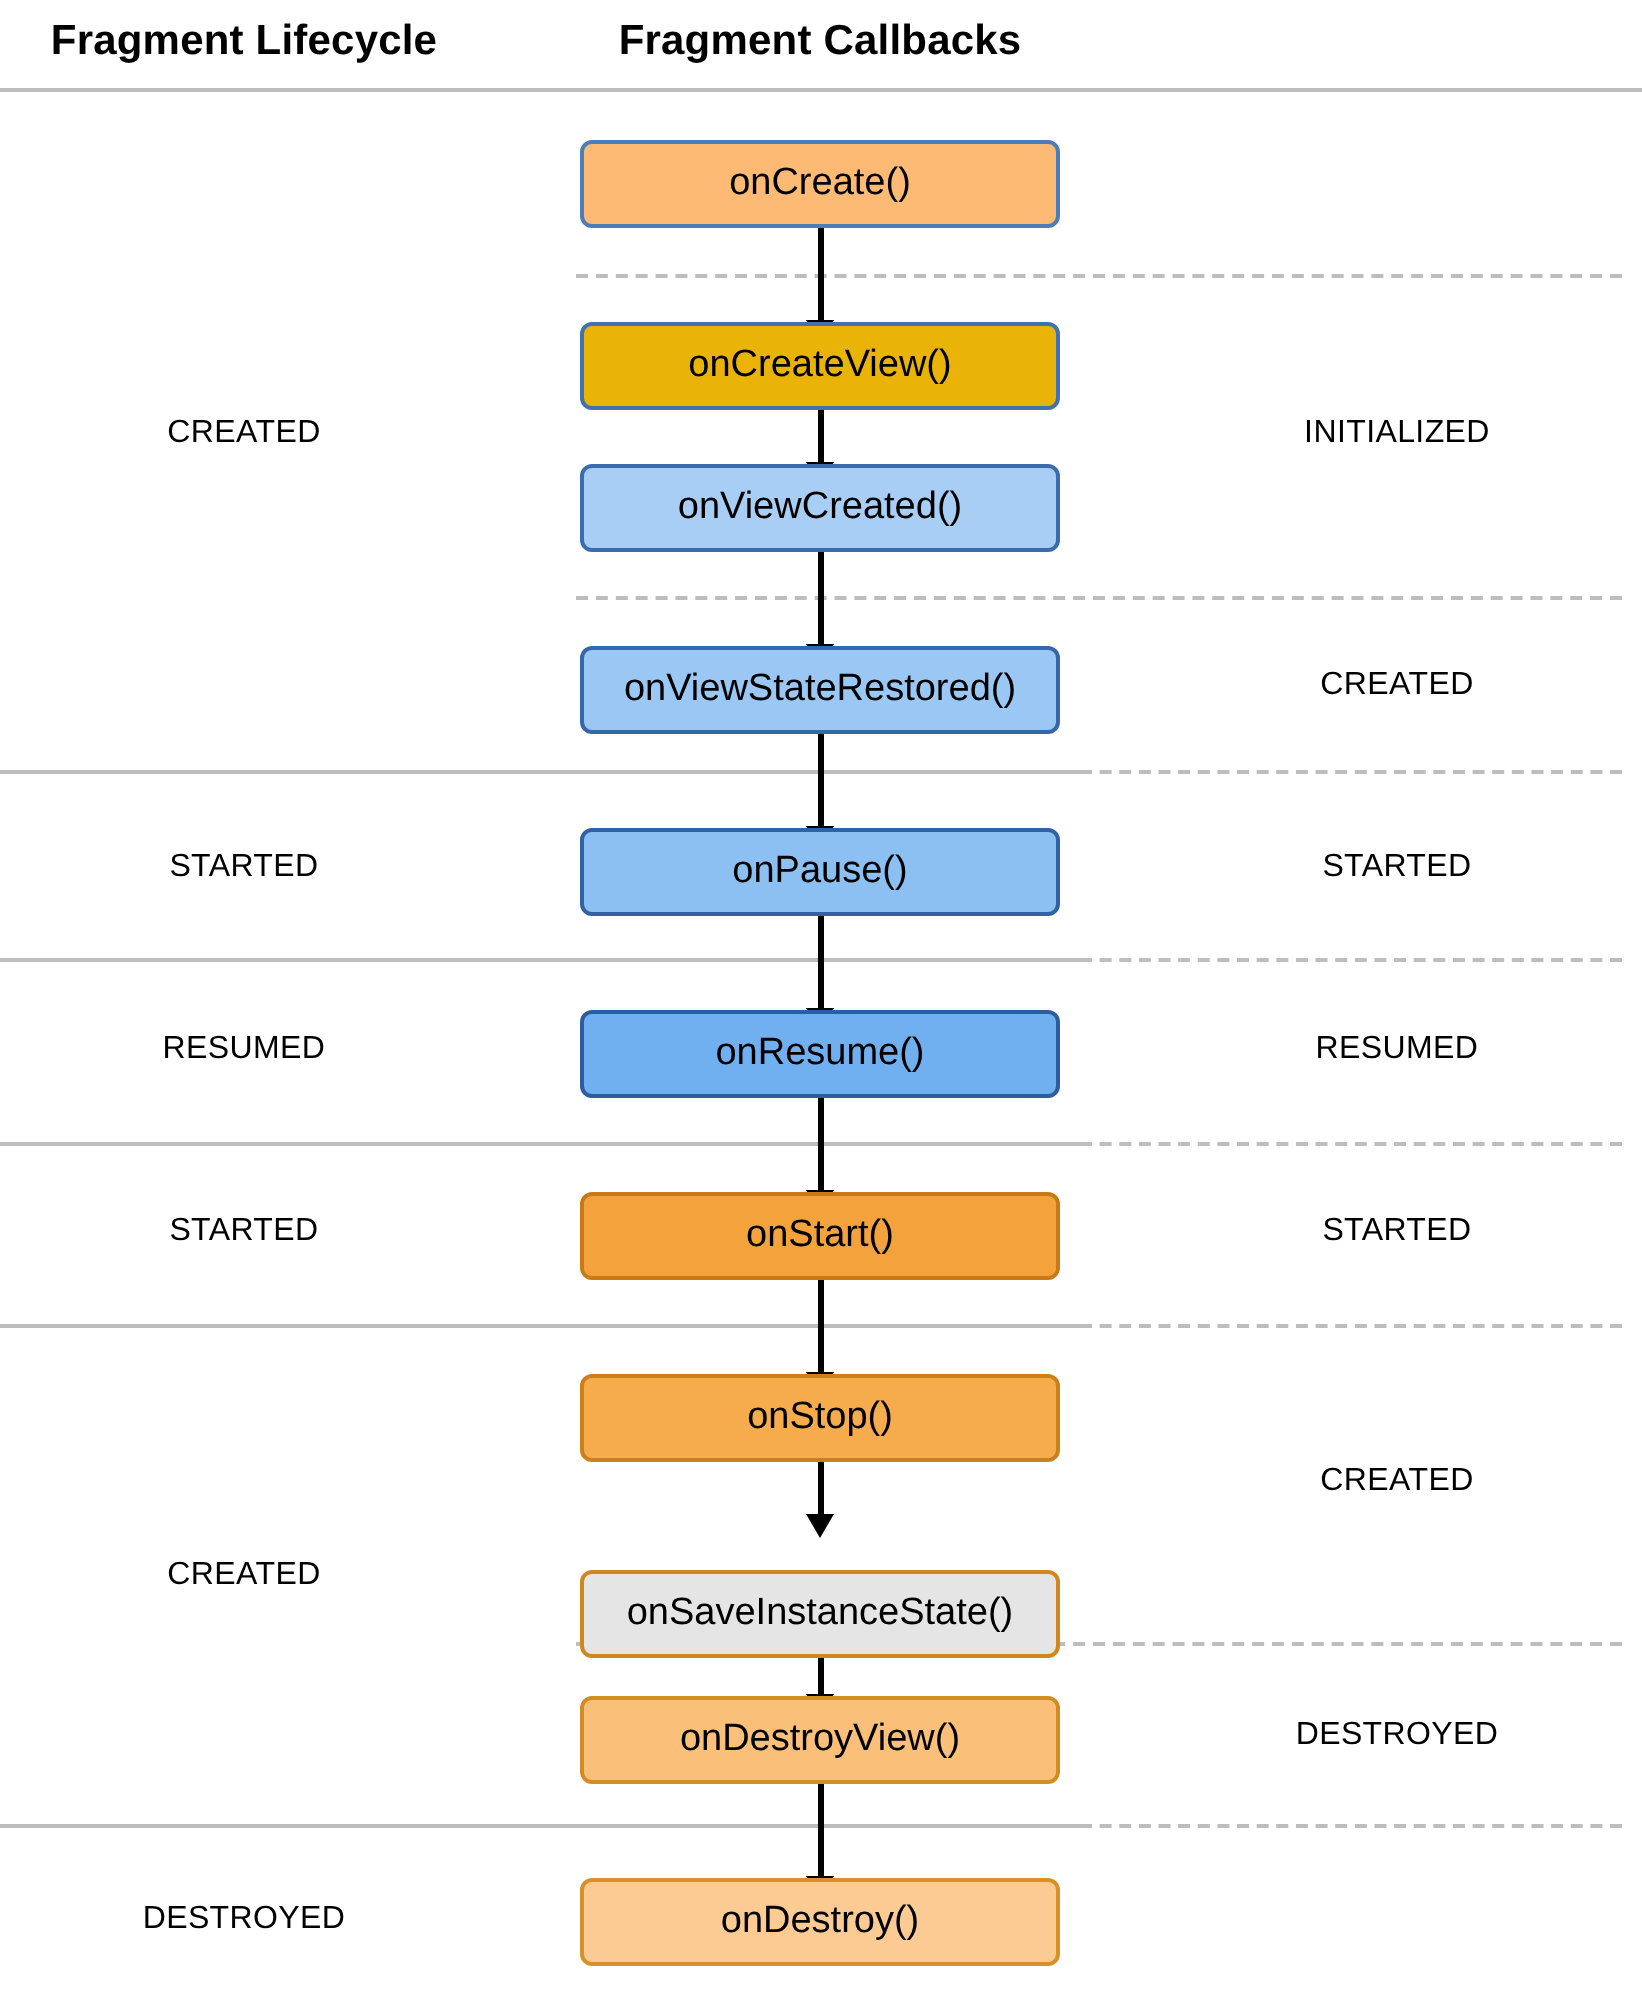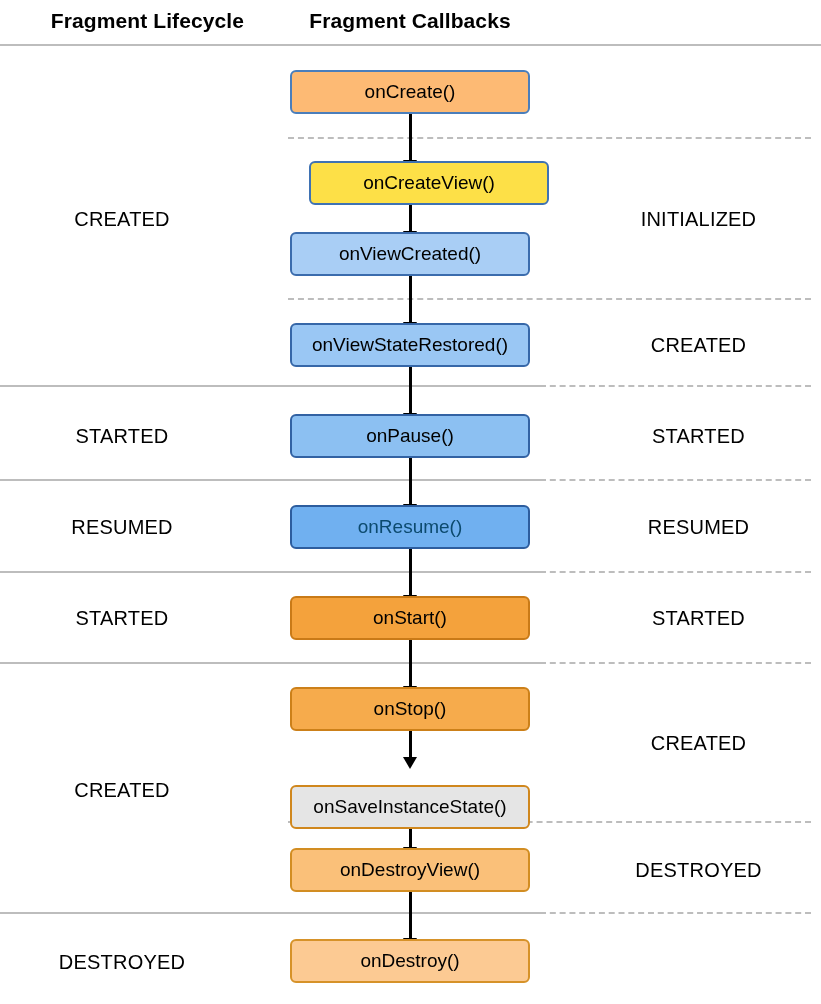--- a/index.html
+++ b/index.html
@@ -29,21 +29,21 @@
   .header-cell {
     position: absolute;
     top: 9px;
     font-size: 21px;
     font-weight: bold;
     color: #000000;
     text-align: center;
     letter-spacing: 0.1px;
     white-space: nowrap;
   }
-  .hc-left   { left: 0px;   width: 244px; text-align: right; }
+  .hc-left   { left: 0px;   width: 244px; }
   .hc-mid    { left: 244px; width: 332px; }
   .hc-right  { left: 576px; width: 245px; }
 
   .header-rule {
     position: absolute;
     left: 0; top: 44px;
     width: 821px;
     height: 2px;
     background: #bdbdbd;
   }
@@ -66,21 +66,21 @@
   }
   .divider.dash-full {
     left: 288px;
     width: 523px;
     border-top: 2px dashed #bdbdbd;
   }
 
   
   .state-label {
     position: absolute;
-    font-size: 20px;
+    font-size: 16px;
     color: #000000;
     text-align: center;
     white-space: nowrap;
     letter-spacing: 0.2px;
   }
   .col-left  { left: 0px;   width: 244px; }
   .col-right { left: 576px; width: 245px; }
 
   
   .cb-box {
@@ -169,25 +169,25 @@
       <div class="state-label col-right" style="top: 208px;">INITIALIZED</div>
       <div class="state-label col-right" style="top: 334px;">CREATED</div>
       <div class="state-label col-right" style="top: 425px;">STARTED</div>
       <div class="state-label col-right" style="top: 516px;">RESUMED</div>
       <div class="state-label col-right" style="top: 607px;">STARTED</div>
       <div class="state-label col-right" style="top: 732px;">CREATED</div>
       <div class="state-label col-right" style="top: 859px;">DESTROYED</div>
     </div>
   <div id="callbacks-layer">
       <div class="cb-box" style="top: 70px; background: #fdba74; border: 2px solid rgb(74, 126, 187); color: rgb(0, 0, 0);">onCreate()</div>
-      <div class="cb-box" style="top: 161px; background: #fde047; border: 2px solid rgb(63, 114, 179); color: rgb(0, 0, 0); margin-left: 19px;">onCreateView()</div>
+      <div class="cb-box" style="top: 161px; background: #eab308; border: 2px solid rgb(63, 114, 179); color: rgb(0, 0, 0);">onCreateView()</div>
       <div class="cb-box" style="top: 232px; background: rgb(169, 206, 245); border: 2px solid rgb(59, 108, 173); color: rgb(0, 0, 0);">onViewCreated()</div>
       <div class="cb-box" style="top: 323px; background: rgb(154, 199, 244); border: 2px solid rgb(54, 103, 168); color: rgb(0, 0, 0);">onViewStateRestored()</div>
       <div class="cb-box" style="top: 414px; background: rgb(140, 192, 242); border: 2px solid rgb(50, 98, 163); color: rgb(0, 0, 0);">onPause()</div>
-      <div class="cb-box" style="top: 505px; background: rgb(112, 176, 240); border: 2px solid rgb(45, 93, 158); color: #0c4a6e;">onResume()</div>
+      <div class="cb-box" style="top: 505px; background: rgb(112, 176, 240); border: 2px solid rgb(45, 93, 158); color: #000000;">onResume()</div>
       <div class="cb-box" style="top: 596px; background: rgb(244, 162, 60); border: 2px solid rgb(201, 122, 23); color: rgb(0, 0, 0);">onStart()</div>
       <div class="cb-box" style="top: 687px; background: rgb(246, 171, 76); border: 2px solid rgb(204, 128, 25); color: rgb(0, 0, 0);">onStop()</div>
       <div class="cb-box" style="top: 758px; background: #e5e5e5; border: 2px solid rgb(208, 135, 29); color: rgb(0, 0, 0); margin-top: 27px;">onSaveInstanceState()</div>
       <div class="cb-box" style="top: 848px; background: rgb(250, 192, 121); border: 2px solid rgb(210, 141, 34); color: rgb(0, 0, 0);">onDestroyView()</div>
       <div class="cb-box" style="top: 939px; background: rgb(252, 202, 147); border: 2px solid rgb(214, 146, 41); color: rgb(0, 0, 0);">onDestroy()</div>
     </div>
 
 </div>
 
 </body></html>

